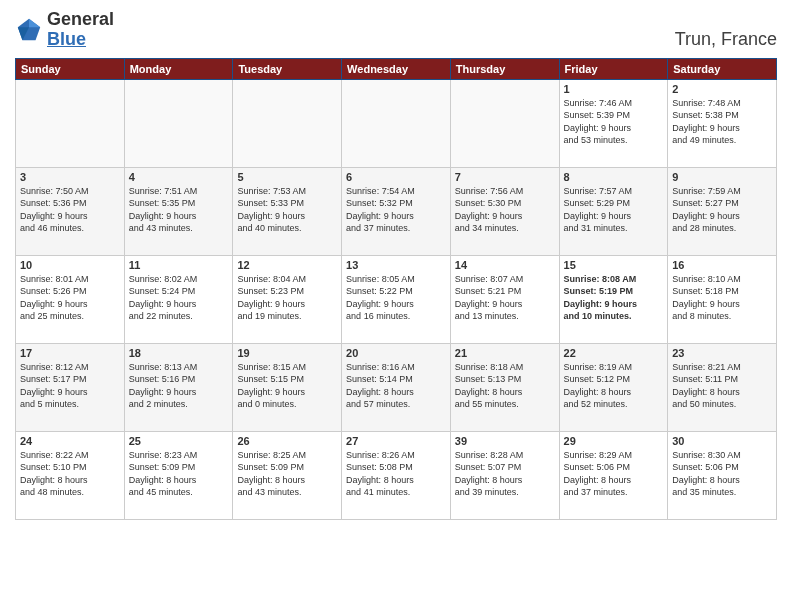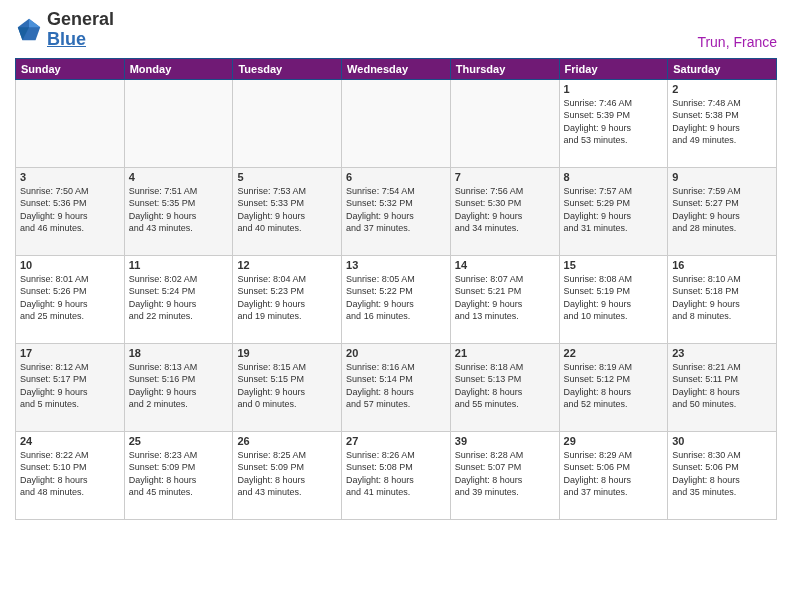--- a/index.html
+++ b/index.html
@@ -39,30 +39,30 @@
     }
     .title-block {
       text-align: right;
     }
     .month-title {
       font-size: 32px;
       font-weight: normal;
       color: #333;
     }
     .location {
-      font-size: 14px;
-      color: #a21caf;
+      font-size: 18px;
+      color: #404040;
     }
     .calendar {
       width: 100%;
       border-collapse: collapse;
       table-layout: fixed;
     }
     .calendar th {
-      background: #701a75;
+      background: #7f1d1d;
       color: #fff;
       font-size: 11px;
       padding: 4px 5px;
       text-align: left;
       border: 1px solid #1a4f8a;
     }
     .calendar td {
       border: 1px solid #ccc;
       vertical-align: top;
       padding: 3px 4px;
@@ -226,21 +226,21 @@
           </td>
           <td>
             <span class="day-number">14</span>
             <div class="day-info" style="white-space: pre-line;">Sunrise: 8:07 AM
 Sunset: 5:21 PM
 Daylight: 9 hours
 and 13 minutes.</div>
           </td>
           <td>
             <span class="day-number">15</span>
-            <div class="day-info" style="white-space: pre-line;">Sunrise: 8:08 AM
+            <div class="day-info" style="white-space: pre-line; font-weight: bold;">Sunrise: 8:08 AM
 Sunset: 5:19 PM
 Daylight: 9 hours
 and 10 minutes.</div>
           </td>
           <td>
             <span class="day-number">16</span>
             <div class="day-info" style="white-space: pre-line;">Sunrise: 8:10 AM
 Sunset: 5:18 PM
 Daylight: 9 hours
 and 8 minutes.</div>

